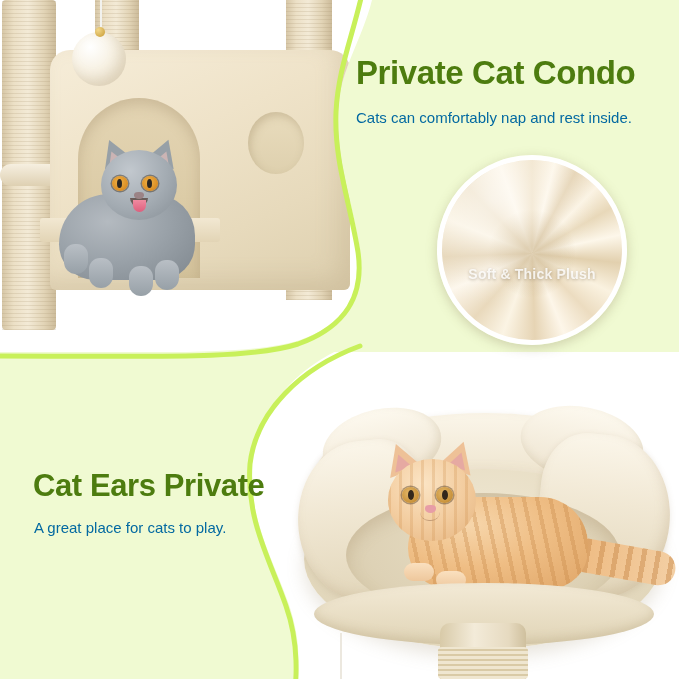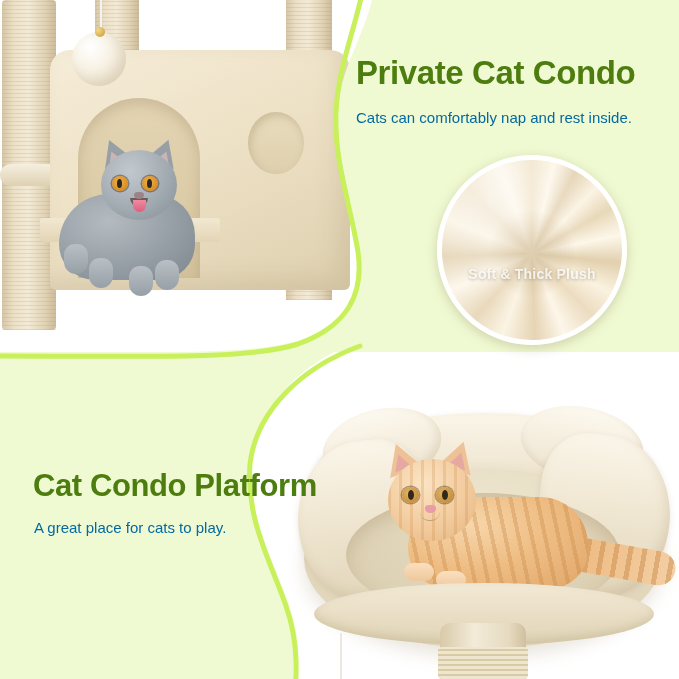--- a/index.html
+++ b/index.html
@@ -315,16 +315,16 @@
     <path d="M360,346 C300,368 256,412 250,464 C246,520 270,560 286,606 C300,646 296,684 294,690" fill="none" stroke="#c8f05a" stroke-width="5" stroke-linecap="round"></path>
   </svg>
 
   <div id="plush-circle">
     <div id="plush-label">Soft &amp; Thick Plush</div>
   </div>
 
   <div class="headline" id="title-top">Private Cat Condo</div>
   <div class="subline" id="sub-top">Cats can comfortably nap and rest inside.</div>
 
-  <div class="headline" id="title-bottom">Cat Condo Platform</div>
+  <div class="headline" id="title-bottom">Cat Ears Private</div>
   <div class="subline" id="sub-bottom">A great place for cats to play.</div>
 
 </div>
 
 </body></html>

